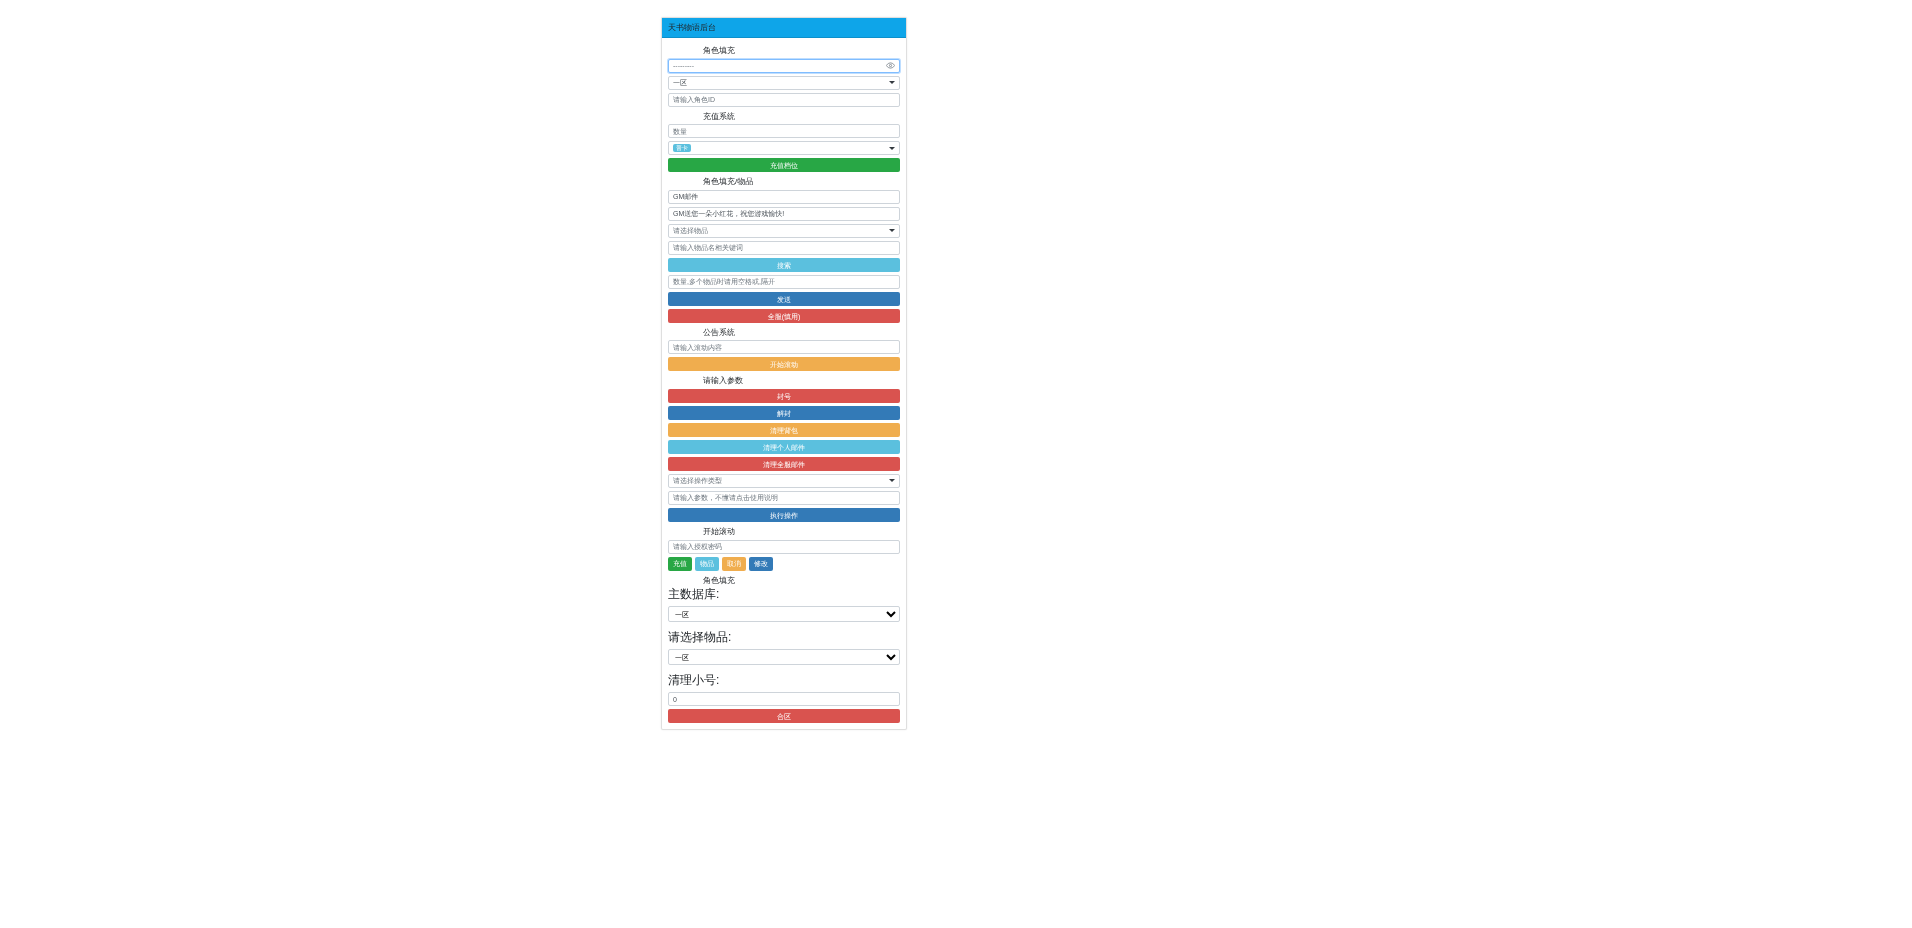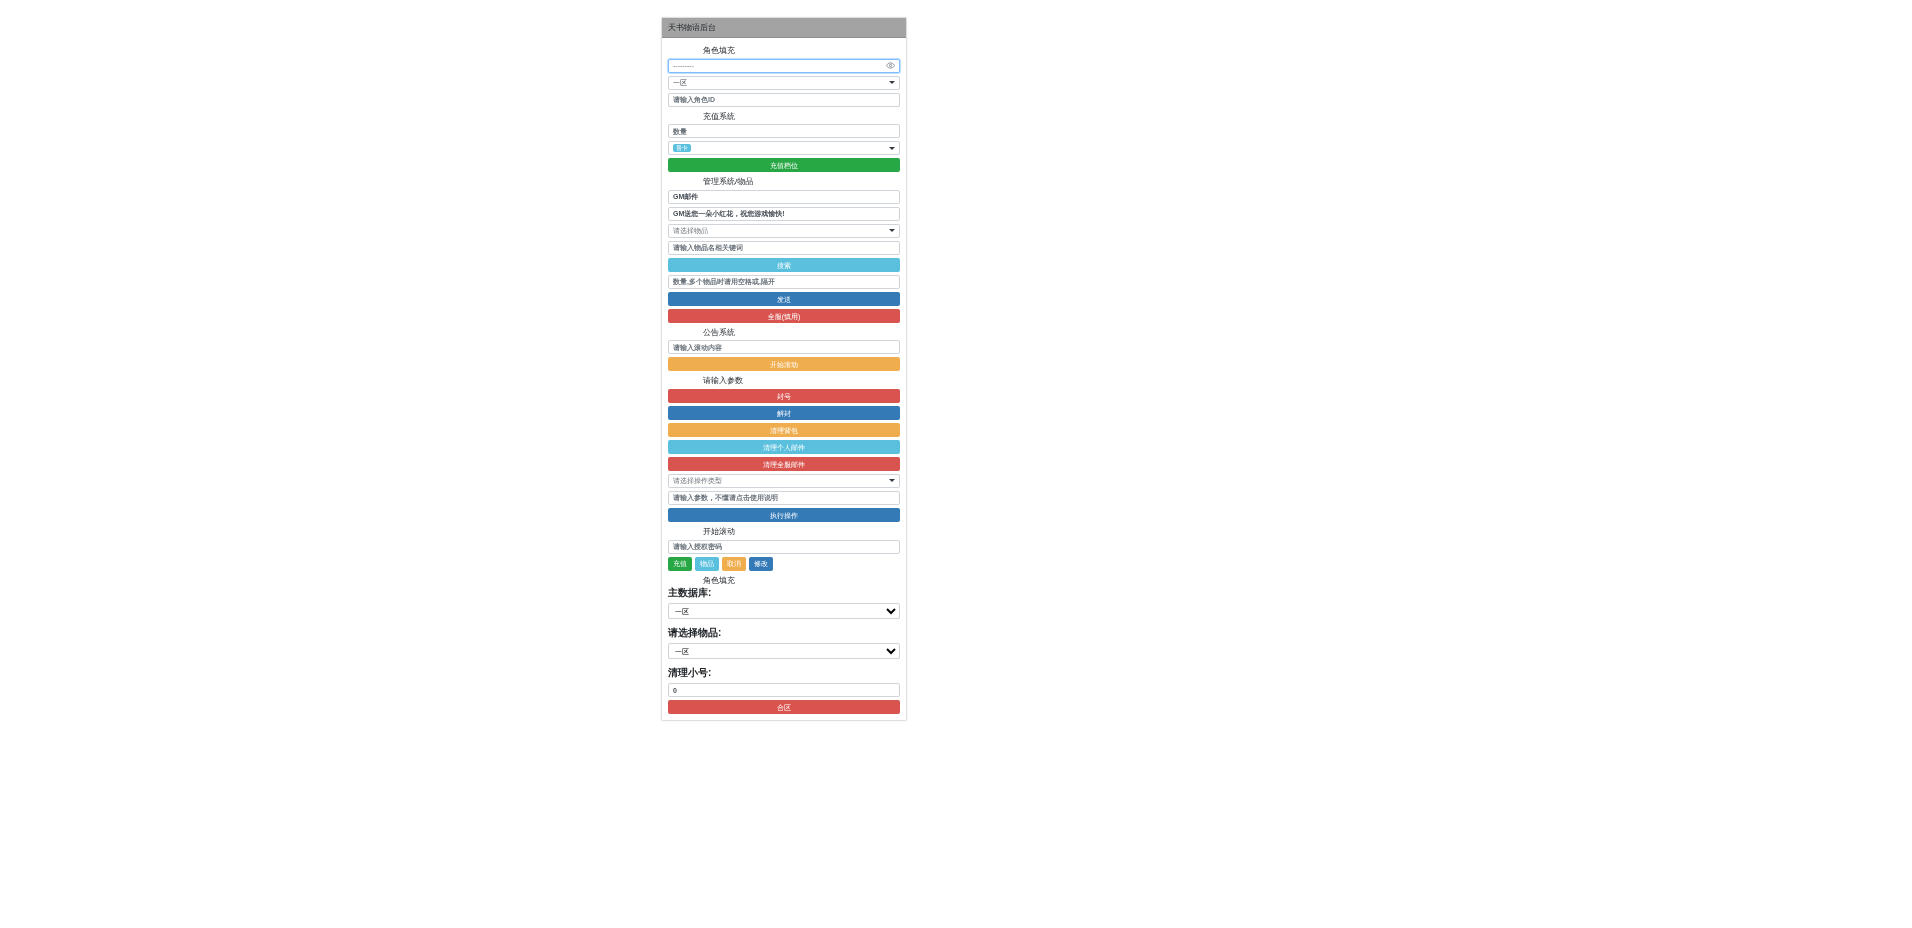--- a/index.html
+++ b/index.html
@@ -16,21 +16,21 @@
     left: 661px;
     top: 17px;
     width: 246px;
     border: 1px solid rgba(0,0,0,.125);
     border-radius: 2px;
     background: #fff;
     box-shadow: 0 0 2px rgba(0,0,0,0.08);
   }
   .panel-header {
     padding: 4px 6px;
-    background: #a3a3a3;
+    background: #0ea5e9;
     border-bottom: 1px solid rgba(0,0,0,.125);
     font-size: 8px;
     font-weight: 500;
   }
   .panel-body {
     padding: 6px;
     display: flex;
     flex-direction: column;
     gap: 3px;
   }
@@ -68,21 +68,20 @@
     box-shadow: 0 0 0 1px rgba(0,123,255,.25);
   }
   .eye-icon {
     width:9px; height:9px; display:inline-flex;
     align-items:center; justify-content:center;
     color:#6c757d;
   }
   .eye-icon svg { width:9px; height:9px; }
   input.control {
     outline: none;
-    font-weight: bold;
   }
   input.control::placeholder { color:#6c757d; }
   .btn {
     width:100%;
     height:14px;
     line-height:14px;
     border:none;
     border-radius:2px;
     color:#fff;
     font-size:7px;
@@ -112,22 +111,22 @@
   select.native {
     width:100%;
     height:16px;
     font-size:7px;
     border:1px solid #ced4da;
     border-radius:2px;
     background:#fff;
     padding:0 2px;
   }
   .fw-label {
-    font-size:10px;
-    font-weight:700;
+    font-size:12px;
+    font-weight:400;
     margin-top:4px;
   }
 </style>
 </head>
 <body>
 
 <div class="panel">
   <div class="panel-header">天书物语后台</div>
   <div class="panel-body">
 
@@ -152,21 +151,21 @@
 
     <div class="section-label">充值系统</div>
     <input class="control" placeholder="数量" style="">
 
     <div class="control select">
       <span class="badge">普卡</span>
       <span class="caret"></span>
     </div>
     <button class="btn btn-success">充值档位</button>
 
-    <div class="section-label">管理系统/物品</div>
+    <div class="section-label">角色填充/物品</div>
     <input class="control" value="GM邮件" style="">
     <input class="control" value="GM送您一朵小红花，祝您游戏愉快!" style="">
 
     <div class="control select">
       <span class="placeholder">请选择物品</span>
       <span class="caret"></span>
     </div>
 
     <input class="control" placeholder="请输入物品名相关键词" style="">
     <button class="btn btn-info">搜索</button>

